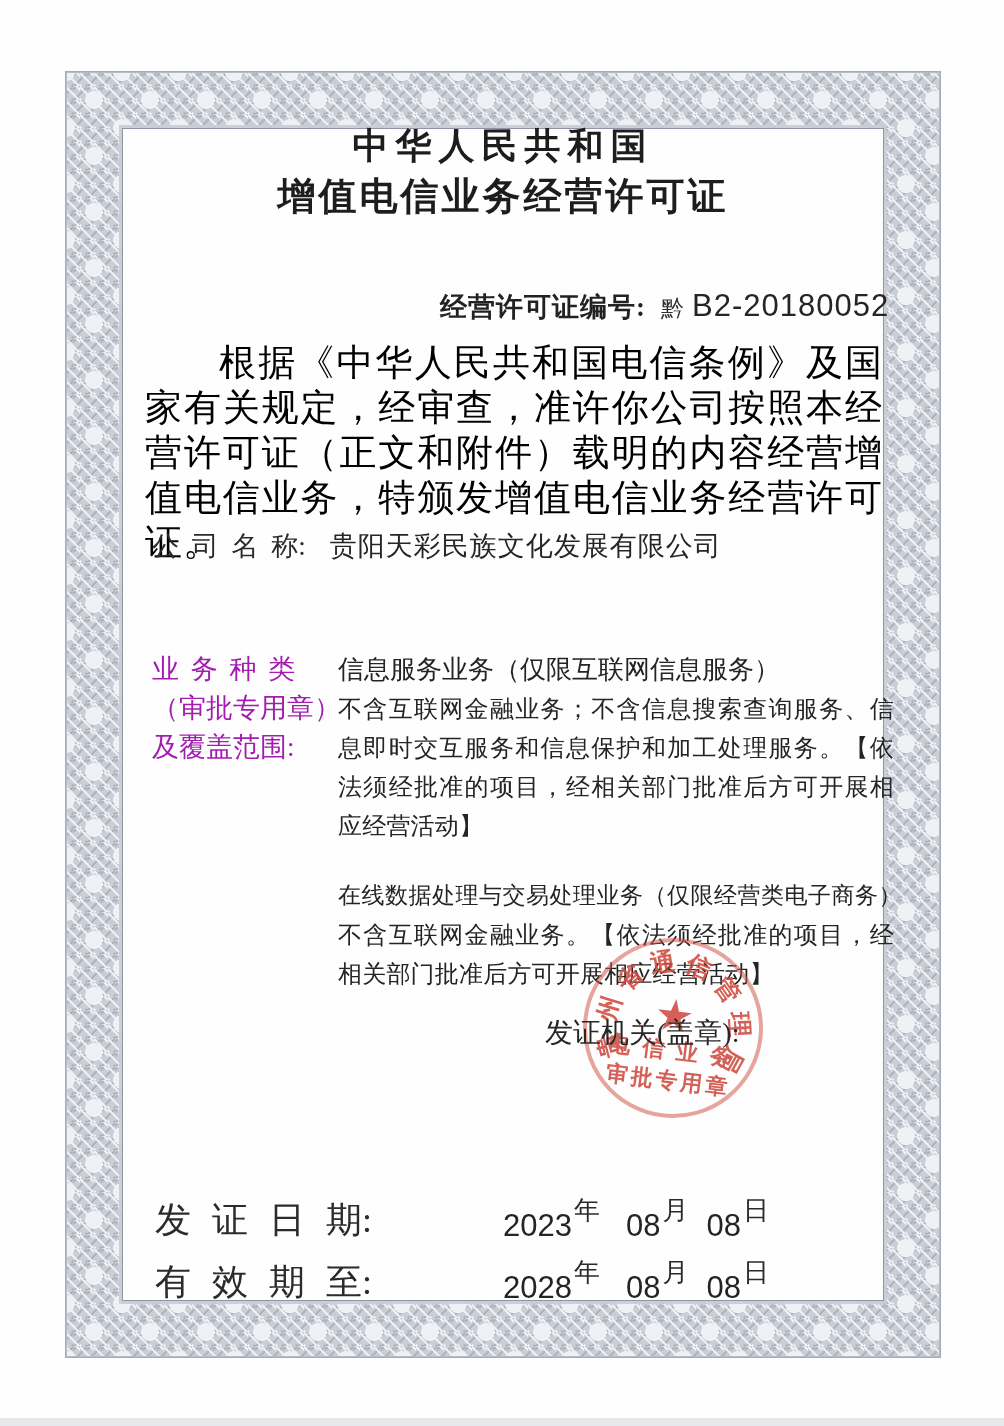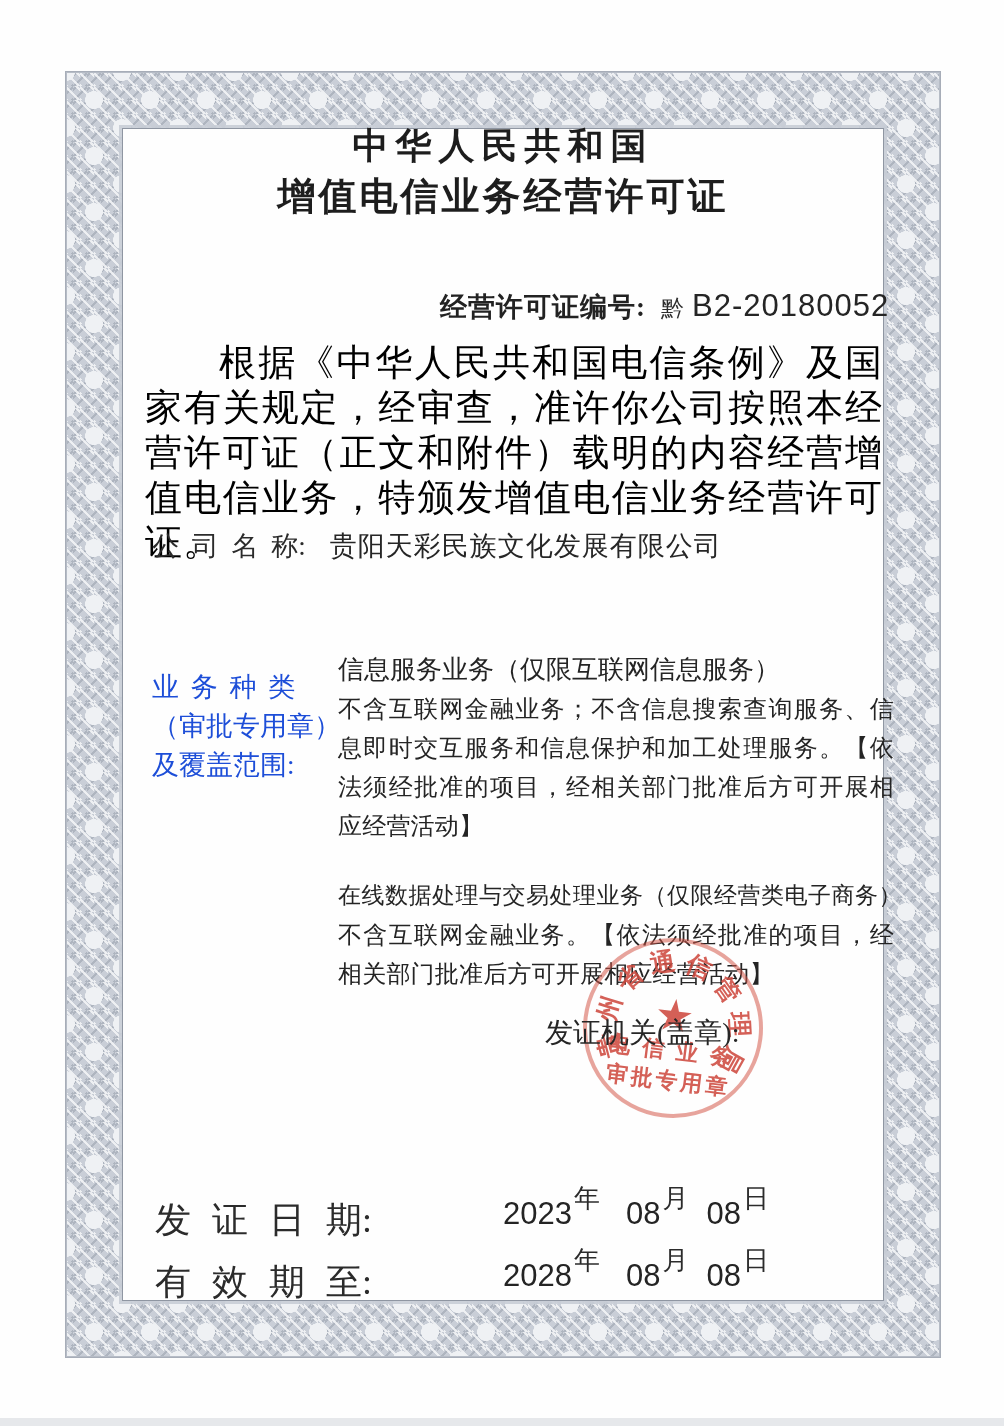--- a/index.html
+++ b/index.html
@@ -91,25 +91,25 @@
   .field-value { font-size: 27px; color: #262626; letter-spacing: 1px; }
 
   .company-row { position: absolute; left: 152px; top: 528px; display: flex; }
   .company-row .field-value { margin-left: 24px; }
   .legal-row { position: absolute; left: 152px; top: 590px; display: flex; }
   .legal-row .field-value { margin-left: 20px; }
 
   
   .scope-label {
     position: absolute;
-    left: 152px; top: 668px;
+    left: 152px; top: 650px;
     width: 195px;
     font-size: 27px;
     line-height: 39px;
-    color: #1d4ed8;
+    color: #a21caf;
     word-spacing: 5px;
   }
   .scope-values {
     position: absolute;
     left: 338px; top: 650px;
     width: 556px;
   }
   .scope-item-name {
     font-size: 26px;
     line-height: 40px;
@@ -183,21 +183,21 @@
     font-weight: 600;
   }
 
   
   .date-row { position: absolute; left: 155px; height: 52px; }
   .date-row1 { top: 1196px; }
   .date-row2 { top: 1258px; }
   .date-label { font-size: 36px; word-spacing: 12px; color: #2b2b2b; white-space: nowrap; }
   .date-values {
     position: absolute;
-    left: 348px; top: 0;
+    left: 348px; top: 12px;
     display: flex;
     align-items: flex-end;
     white-space: nowrap;
     text-align: right;
   }
   .date-num {
     font-family: "Liberation Sans", "DejaVu Sans", sans-serif;
     font-size: 31px;
     color: #242424;
     line-height: 34px;

